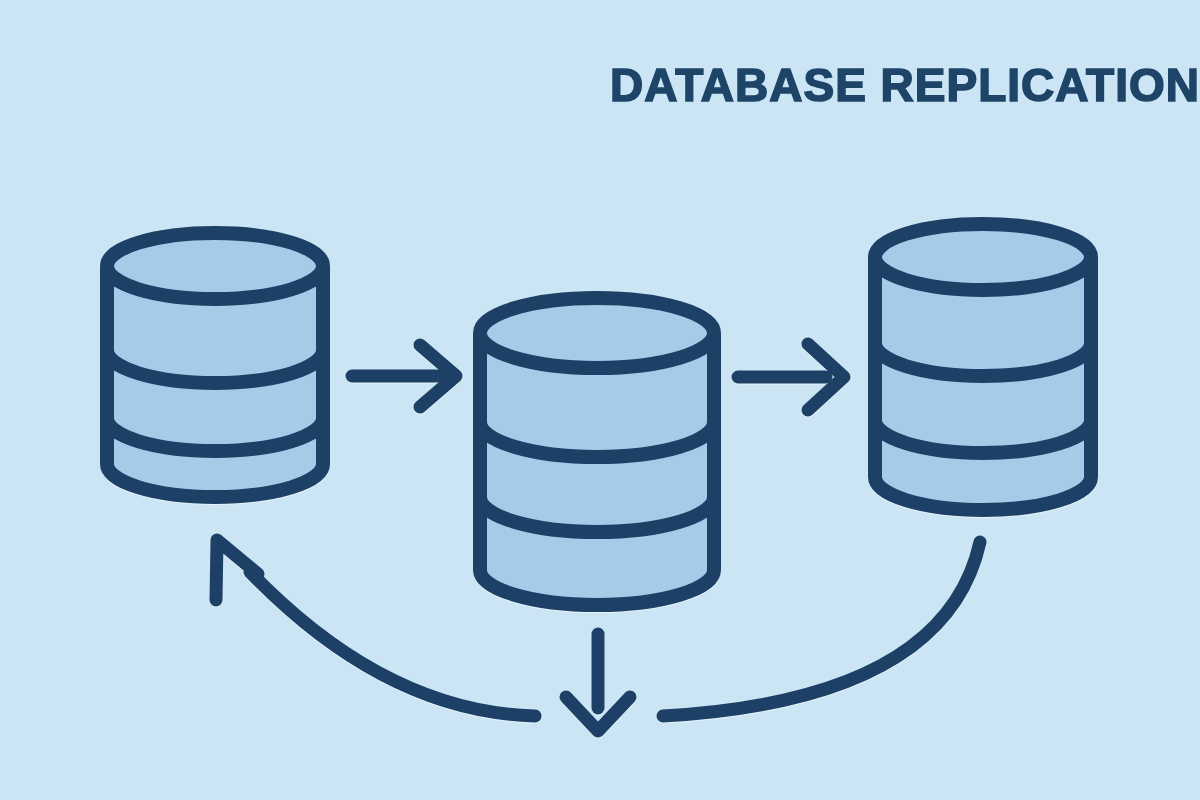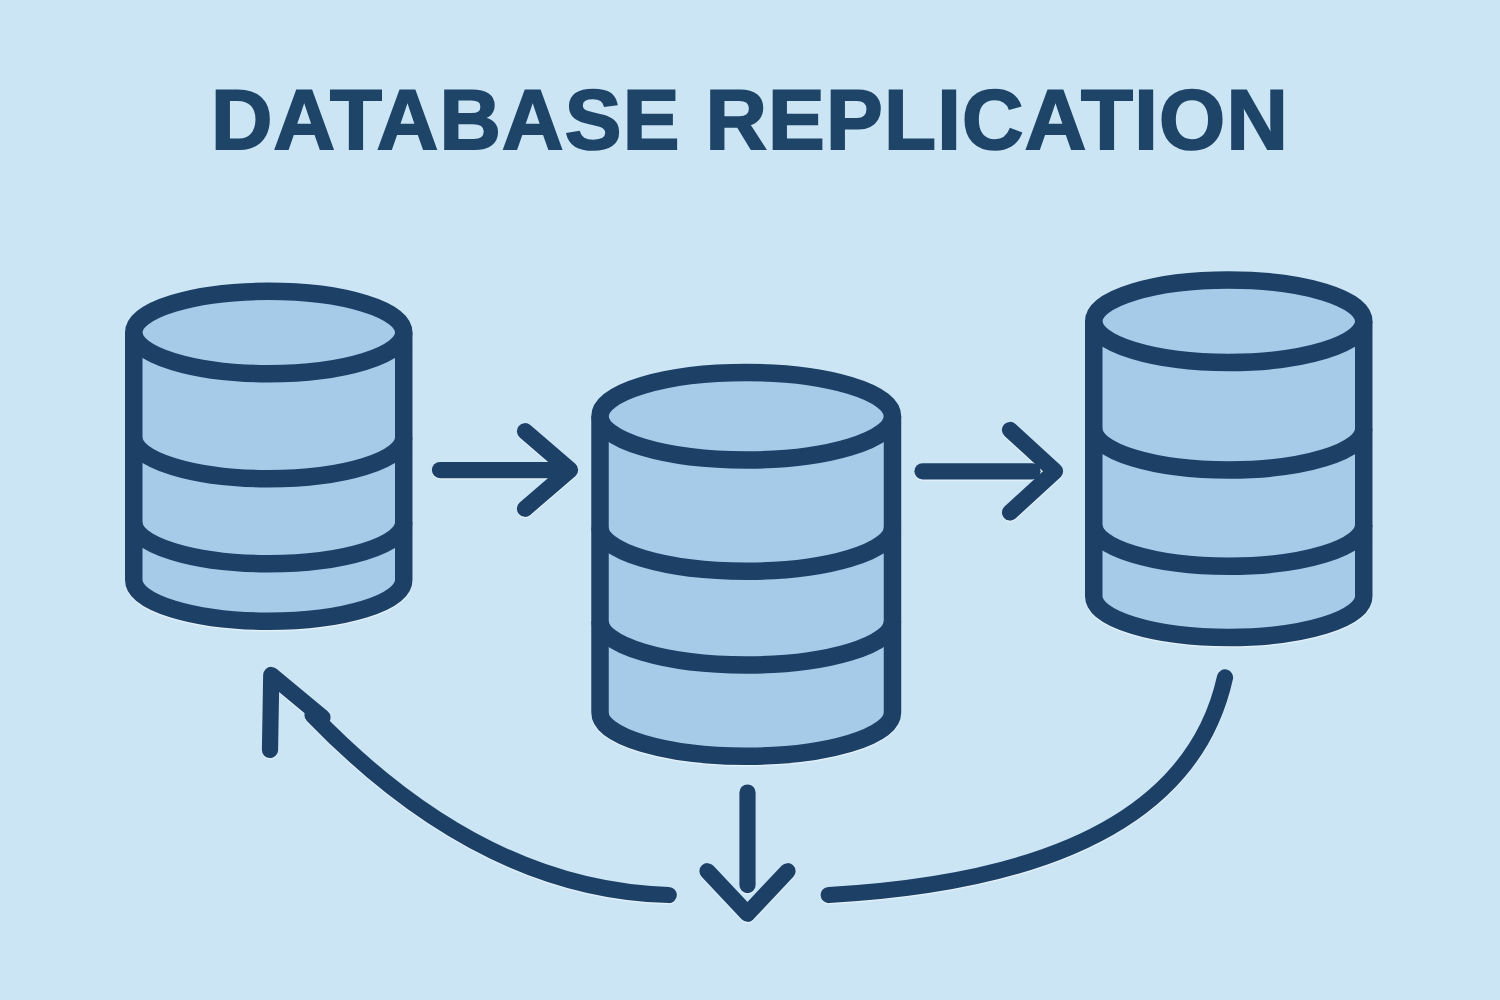--- a/index.html
+++ b/index.html
@@ -14,22 +14,22 @@
     width: 1200px; height: 800px;
     background: var(--background);
     overflow: hidden;
     font-family: "Liberation Sans", sans-serif;
   }
   .stage { position: relative; width: 1200px; height: 800px; }
   .title {
     position: absolute;
     top: 62px; left: 0; width: 1200px;
     margin: 0;
-    text-align: center;
-    font-size: 68px;
+    text-align: right;
+    font-size: 46px;
     line-height: 1.0;
     font-weight: bold;
     letter-spacing: 1px;
     color: var(--title);
     -webkit-text-stroke: 1.6px var(--title);
   }
   svg.diagram {
     position: absolute;
     inset: 0;
     width: 1200px; height: 800px;

